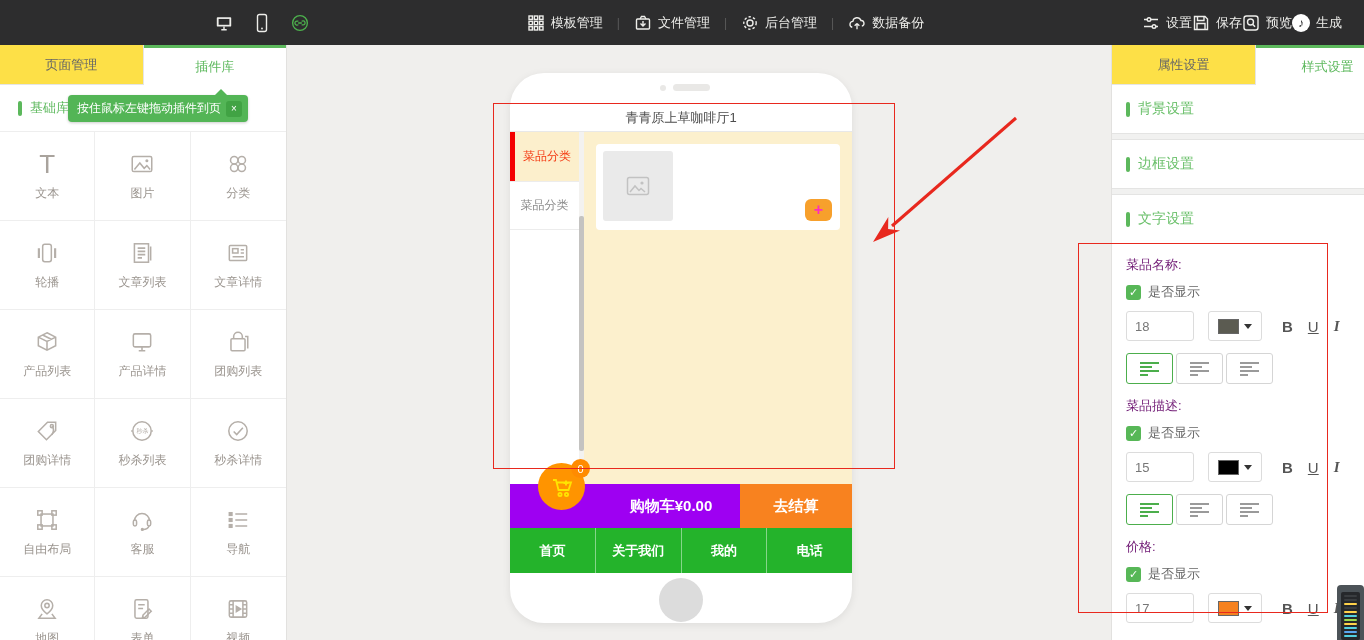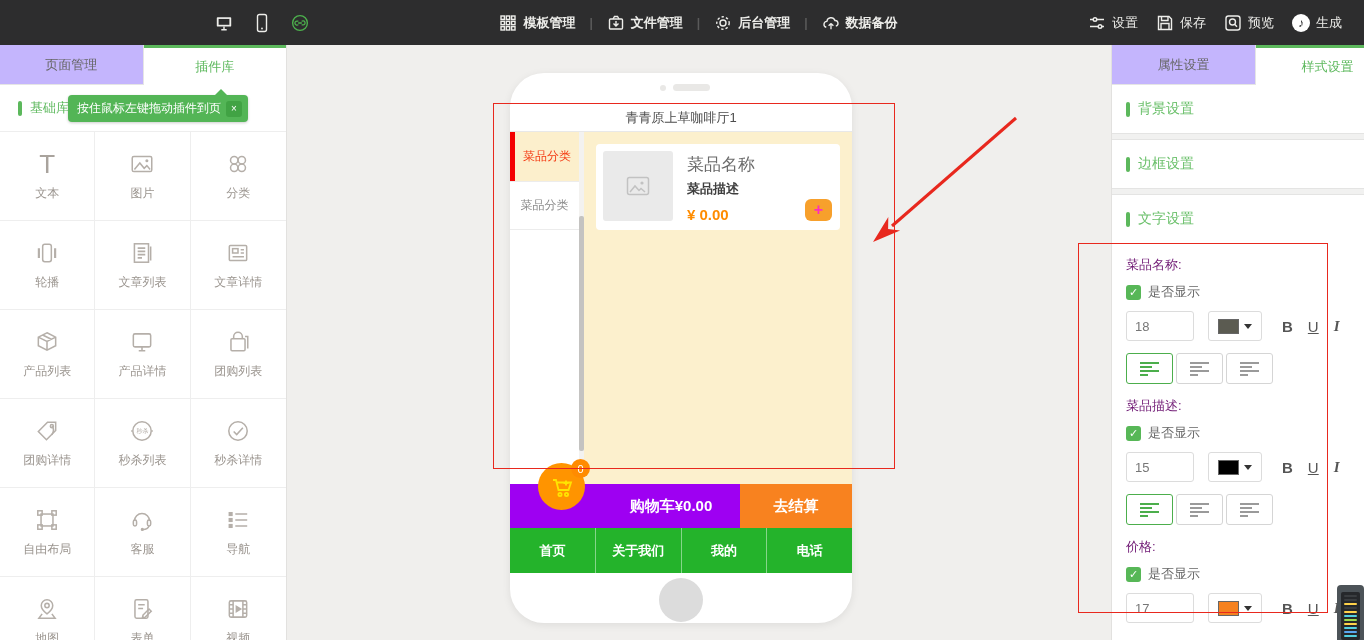--- a/index.html
+++ b/index.html
@@ -4,35 +4,35 @@
 <style>
   * { margin:0; padding:0; box-sizing:border-box; }
   html,body { width:1364px; height:640px; overflow:hidden; }
   body { font-family:"Liberation Sans","DejaVu Sans",sans-serif; background:#f0efed; }
   .stage { position:relative; width:1364px; height:640px; }
 
   
   .topbar { position:absolute; left:0; top:0; width:1364px; height:45px; background:#2d2d2e;
             display:flex; align-items:center; color:#ededea; font-size:13px; }
   .tb-left { display:flex; align-items:center; gap:20px; margin-left:215px; }
-  .tb-center { flex:1; display:flex; align-items:center; justify-content:center; gap:14px;font-weight:bold; }
-  .tb-right { display:flex; align-items:center; gap:18px; margin-right:22px; }
+  .tb-center { flex:1; display:flex; align-items:center; justify-content:center; gap:14px; }
+  .tb-right { display:flex; align-items:center; margin-right:22px; }
   .tb-item { display:flex; align-items:center; gap:6px; cursor:pointer; white-space:nowrap; }
   .tb-sep { color:#5a5a5a; font-size:12px; }
   .ticon { display:inline-flex; width:18px; height:18px; align-items:center; justify-content:center; }
   .ticon svg { stroke:#ededea; fill:none; stroke-width:1.4; }
   .gen-circle { width:18px; height:18px; border-radius:50%; background:#ffffff; color:#2d2d2e;
                 display:flex; align-items:center; justify-content:center; font-size:12px; font-weight:bold; }
 
   
   .left-panel { position:absolute; left:0; top:45px; width:287px; height:595px; background:#fff;
                 border-right:1px solid #e2e1df; }
   .panel-tabs { display:flex; height:40px; }
   .ptab { flex:1; display:flex; align-items:center; justify-content:center; font-size:13px; cursor:pointer; }
-  .ptab.inactive { color:#666; background:#c4b5fd; border-right:1px solid #e5e5e5; border-bottom:1px solid #e5e5e5; }
+  .ptab.inactive { color:#666; background:#fde047; border-right:1px solid #e5e5e5; border-bottom:1px solid #e5e5e5; }
   .ptab.active { color:#5cb85c; border-top:3px solid #5cb85c; background:#fff; }
   .library-row { height:46px; display:flex; align-items:center; padding-left:18px; }
   .green-bar { width:4px; height:15px; background:#5cb85c; border-radius:2px; margin-right:8px; }
   .library-label { color:#5cb85c; font-size:13px; }
   .tooltip { position:absolute; left:68px; top:50px; height:27px; background:#53b556; border-radius:4px;
              display:flex; align-items:center; padding:0 6px 0 9px; z-index:30; box-shadow:0 1px 3px rgba(0,0,0,.2); }
   .tooltip-text { color:#fff; font-size:12px; white-space:nowrap; }
   .tooltip-close { width:16px; height:16px; margin-left:5px; background:#41a344; border-radius:3px; color:#fff;
                    font-size:10px; display:flex; align-items:center; justify-content:center; cursor:pointer; }
   .tooltip-caret { position:absolute; top:-6px; left:147px; width:0; height:0;
@@ -463,25 +463,20 @@
       </div>
       <div class="pcontent">
         <div class="dish-card">
           <div class="dish-img">
             <svg width="24" height="20" viewBox="0 0 24 20">
                 <rect x="1.5" y="1.5" width="21" height="17" rx="2"></rect>
                 <circle cx="16" cy="7" r="1.6" fill="#c2c2c2" stroke="none"></circle>
                 <path d="M4 16 l5-6 4 4.5 2-2 4 3.5"></path>
               </svg>
           </div>
-          <div class="dish-col">
-            <div class="dish-name">菜品名称</div>
-            <div class="dish-desc">菜品描述</div>
-            <div class="dish-price">¥ 0.00</div>
-          </div>
           <div class="dish-add">+</div>
         </div>
       </div>
     </div>
 
     <div class="cart-circle">
       <svg width="26" height="26" viewBox="0 0 26 26">
           <path d="M4 6 h3 l2.5 10 h10 l2.5-7.5 H8"></path>
           <circle cx="11" cy="20.5" r="1.6"></circle>
           <circle cx="17.5" cy="20.5" r="1.6"></circle>

